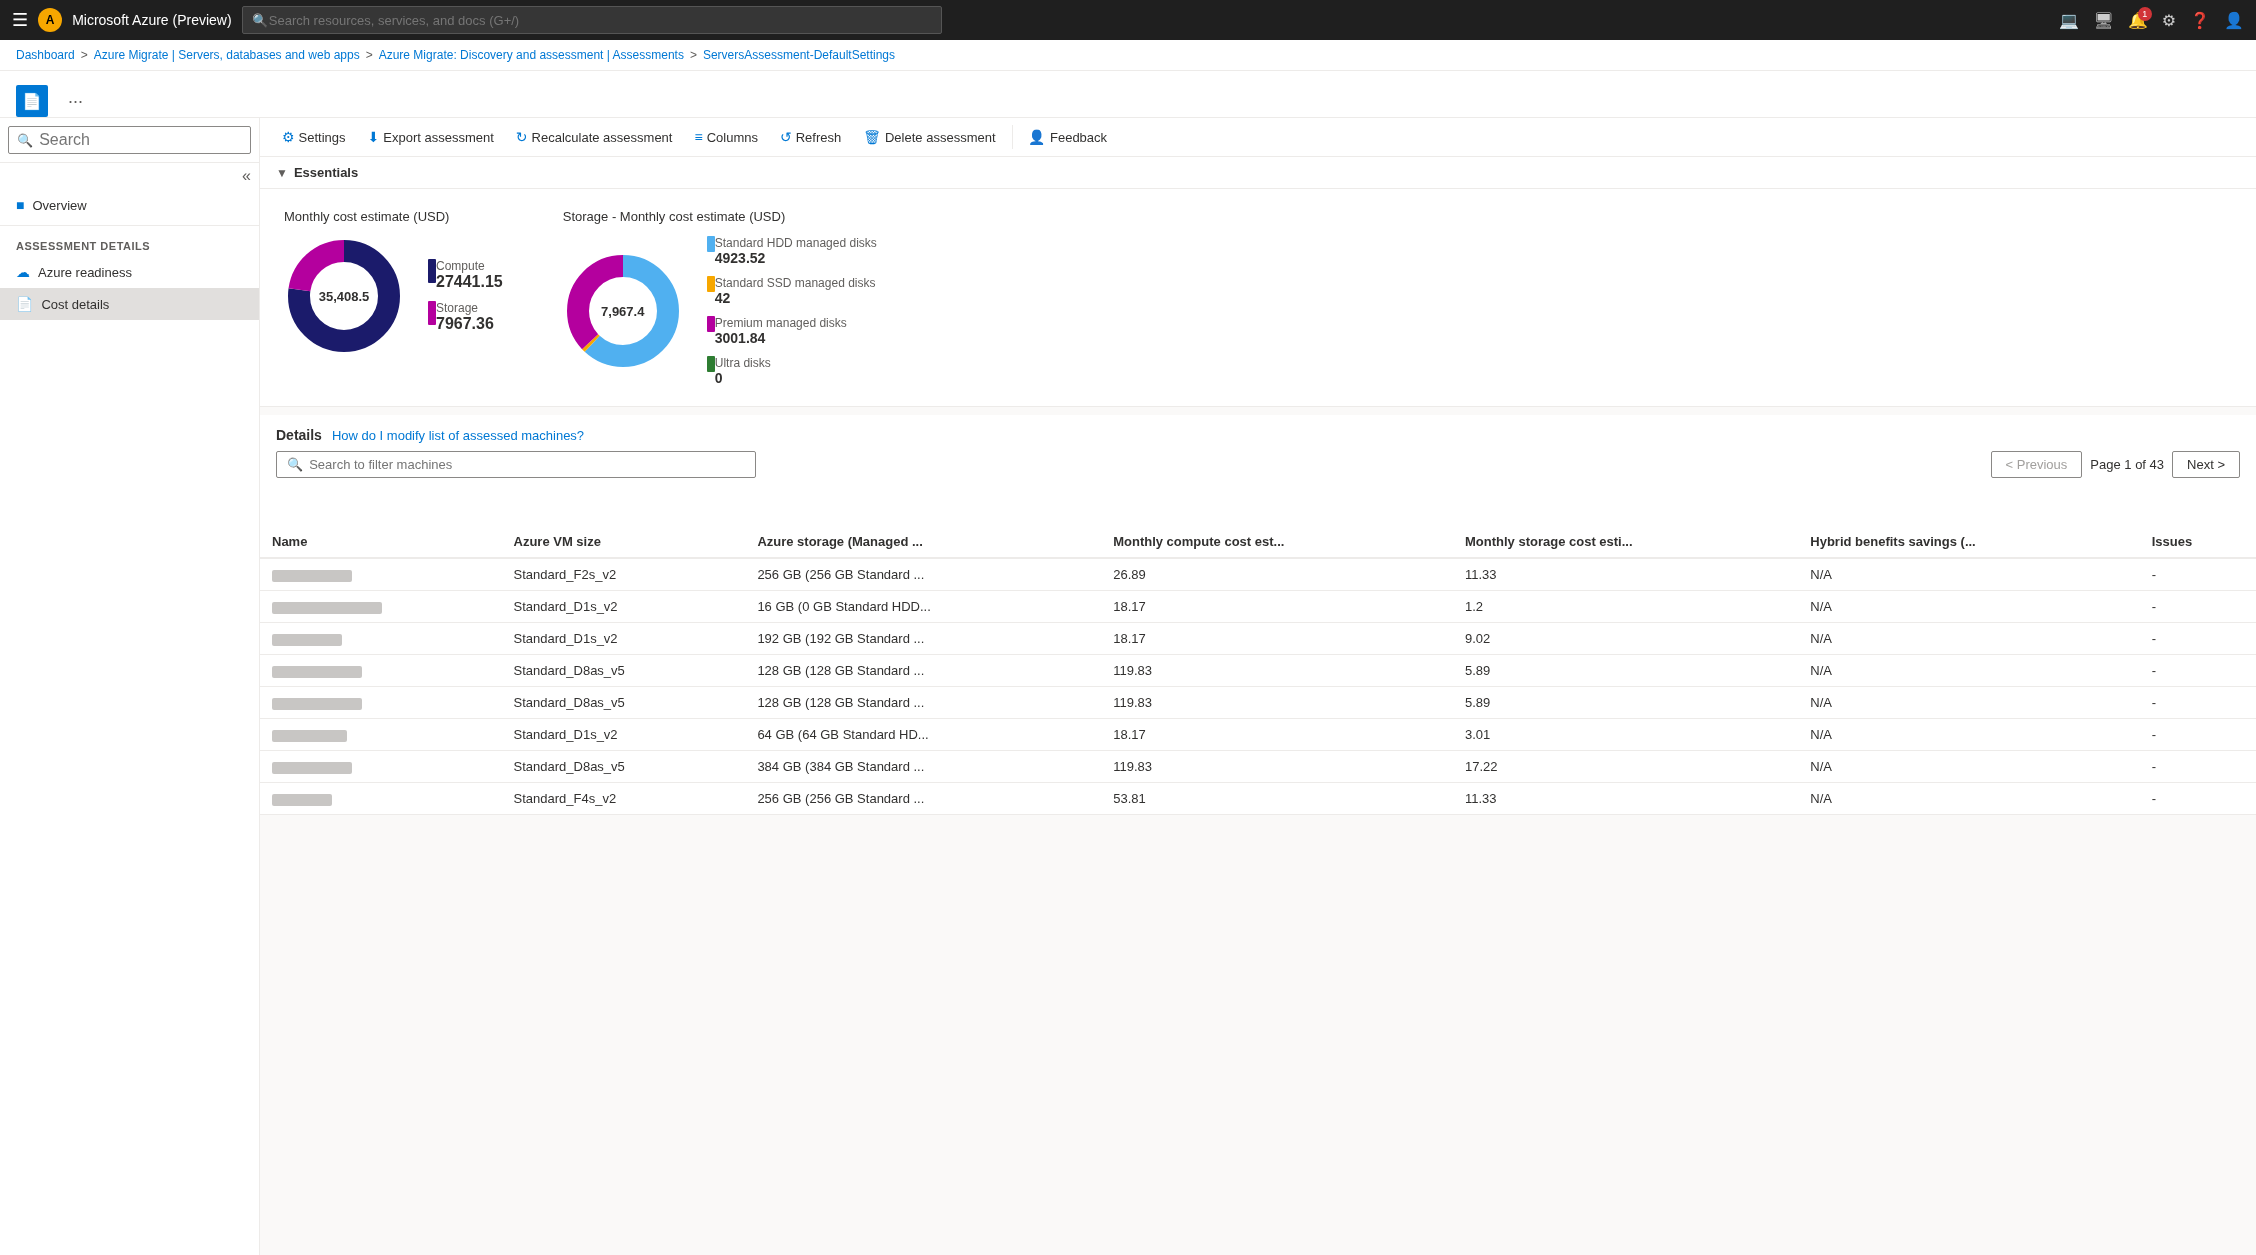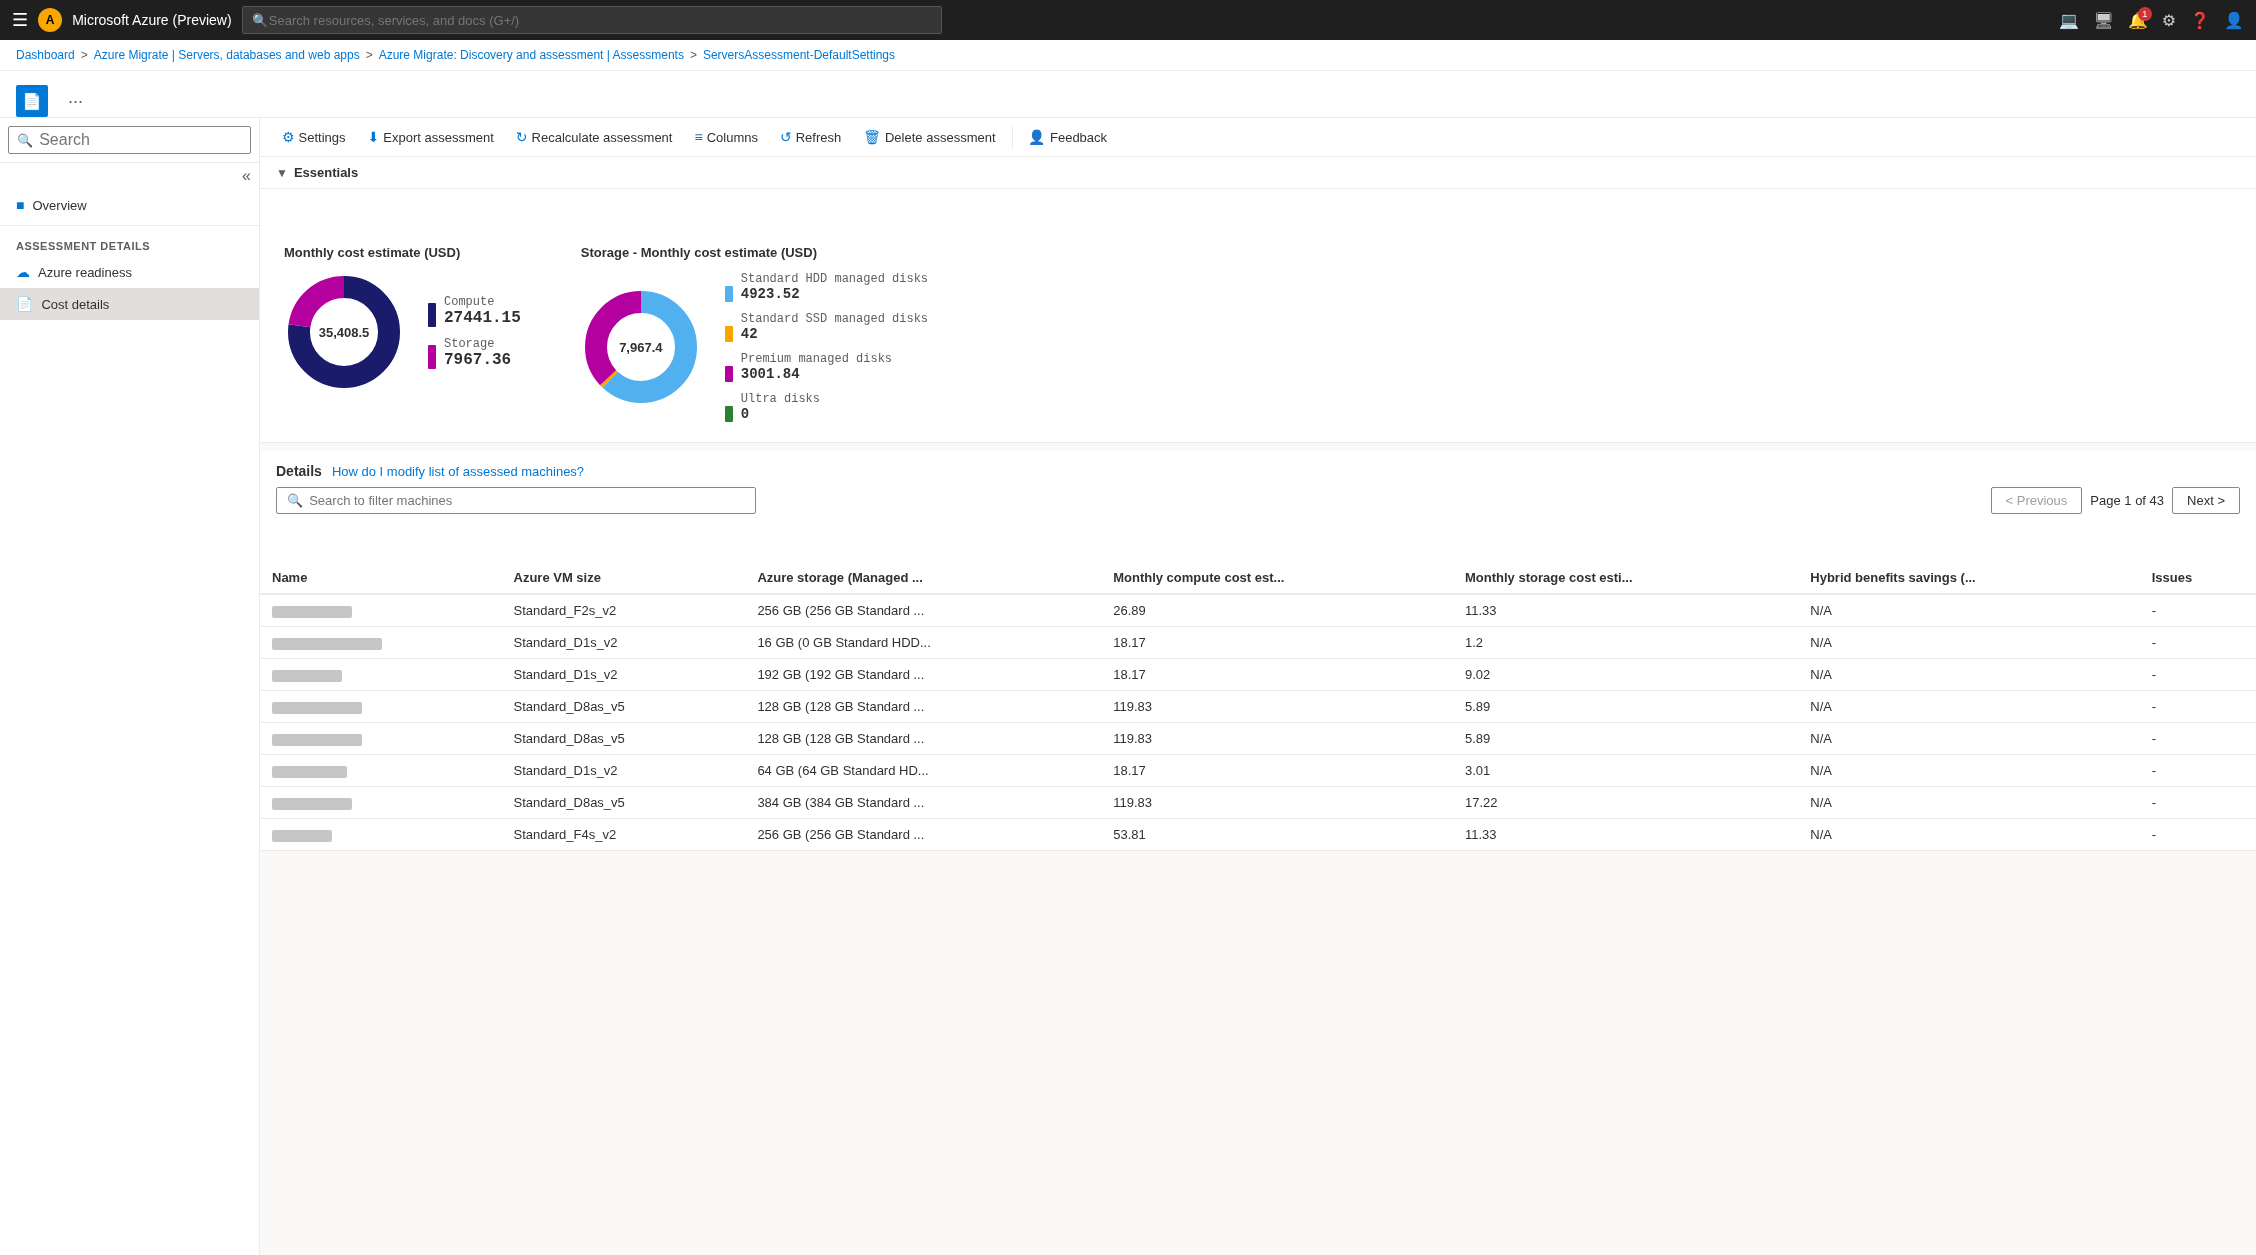--- a/index.html
+++ b/index.html
@@ -116,28 +116,28 @@
       font-size: 13px; font-weight: 600;
     }
     .essentials-header .chevron { font-size: 12px; color: #605e5c; }
 
     
     .charts-area {
       background: #fff; padding: 20px 24px;
       display: flex; gap: 60px; border-bottom: 1px solid #edebe9;
     }
     .chart-section { display: flex; align-items: center; gap: 24px; }
-    .chart-title { font-size: 13px; font-weight: 700; margin-bottom: 12px; color: #323130; margin-top: 36px; }
+    .chart-title { font-size: 13px; font-weight: 400; margin-bottom: 12px; color: #323130; }
     .donut-container { position: relative; width: 120px; height: 120px; }
     .donut-label {
       position: absolute; top: 50%; left: 50%; transform: translate(-50%, -50%);
       font-size: 13px; font-weight: 600; color: #323130; text-align: center;
     }
     .chart-legend { display: flex; flex-direction: column; gap: 10px; }
-    .legend-item { display: flex; align-items: flex-end; gap: 8px; font-family: Liberation Mono, monospace; }
+    .legend-item { display: flex; align-items: flex-start; gap: 0; }
     .legend-dot { width: 8px; height: 24px; border-radius: 1px; flex-shrink: 0; }
     .legend-text { font-size: 12px; color: #605e5c; }
     .legend-value { font-size: 16px; font-weight: 600; color: #323130; }
 
     
     .details-section { background: #fff; margin-top: 8px; }
     .details-header {
       padding: 12px 16px 8px; display: flex; align-items: center; gap: 10px;
       font-size: 14px; font-weight: 600;
     }

